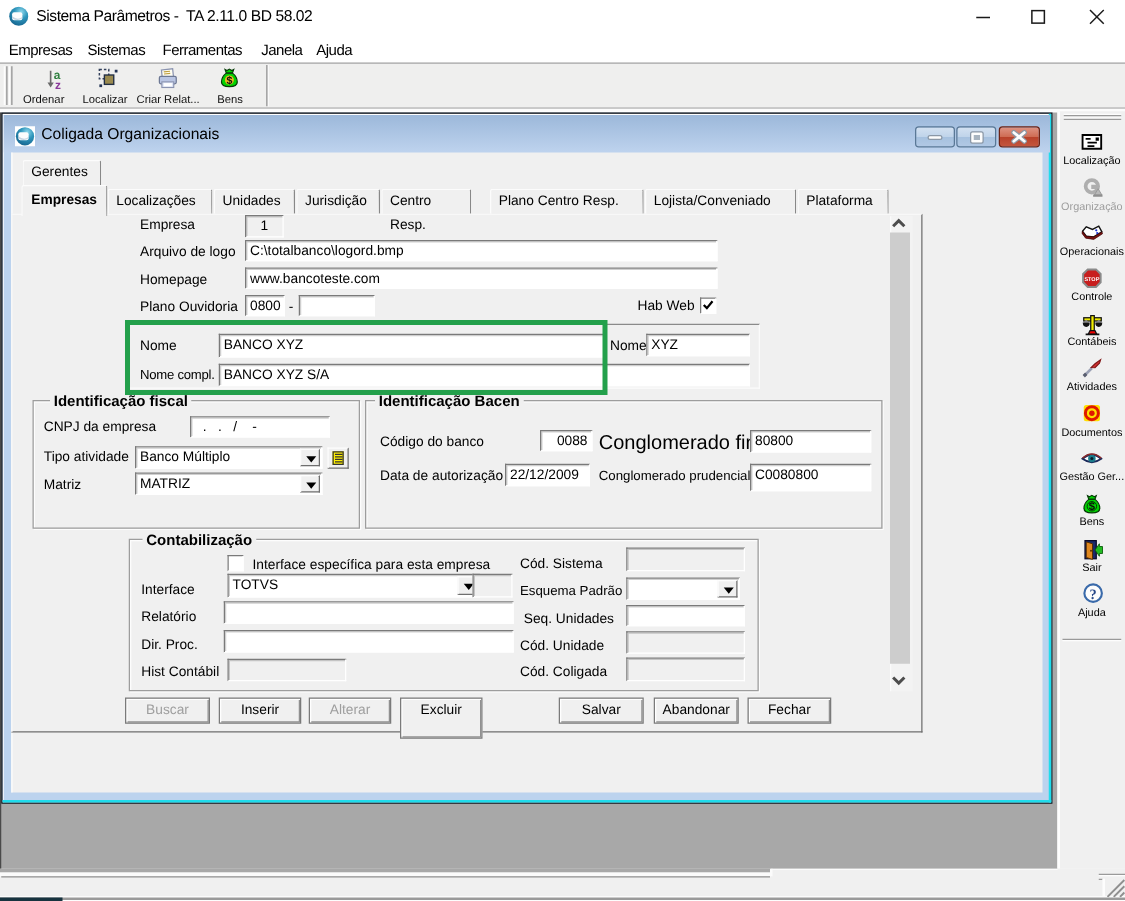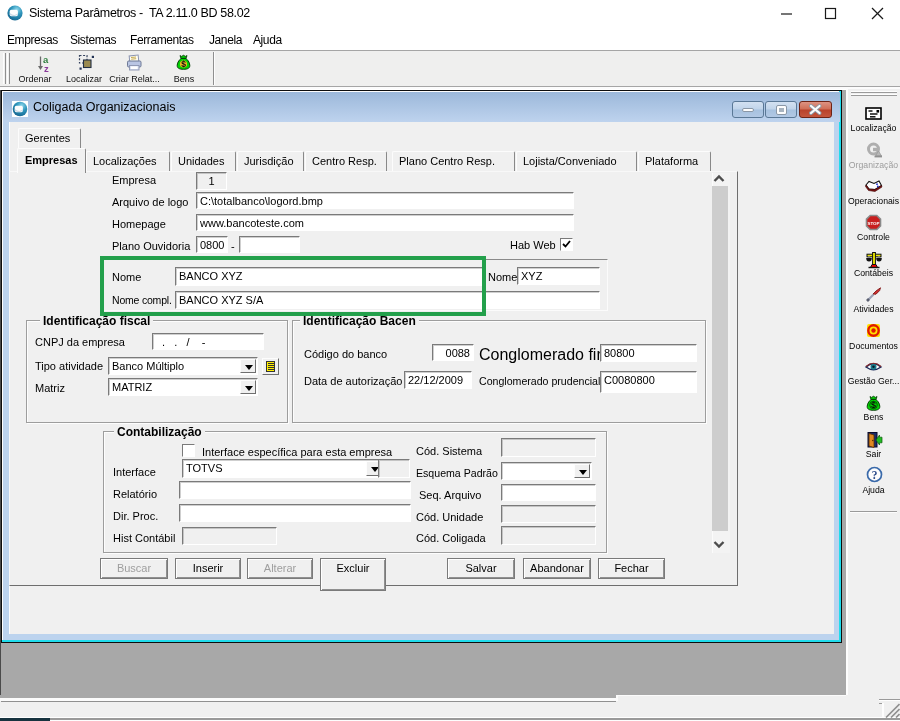--- a/index.html
+++ b/index.html
@@ -158,21 +158,21 @@
 
  <div class="a" style="left:7px;top:31px;width:825px;height:512px;background:#f0f0f0;border-left:1px solid #fdfdfd"></div>
 </div>
 
 <div class="a" style="left:9px;top:171px;width:729px;height:415px;background:#f0f0f0;
   border:1px solid;border-color:#f8f8f8 #6e6e6e #6e6e6e #f8f8f8"></div>
 <div class="tab" style="left:18px;top:128px;width:63px;height:20px;line-height:19px">Gerentes</div>
 <div class="tab" style="left:86px;top:151px;width:84px;height:20px;line-height:19px">Localizações</div>
 <div class="tab" style="left:171px;top:151px;width:65px;height:20px;line-height:19px">Unidades</div>
 <div class="tab" style="left:237px;top:151px;width:67px;height:20px;line-height:19px">Jurisdição</div>
-<div class="tab" style="left:305px;top:151px;width:82px;height:20px;line-height:19px">Centro Resp.</div>
+<div class="tab" style="left:305px;top:151px;width:72px;height:20px;line-height:19px">Centro Resp.</div>
 <div class="tab" style="left:392px;top:151px;width:123px;height:20px;line-height:19px">Plano Centro Resp.</div>
 <div class="tab" style="left:516px;top:151px;width:121px;height:20px;line-height:19px">Lojista/Conveniado</div>
 <div class="tab" style="left:638px;top:151px;width:73px;height:20px;line-height:19px">Plataforma</div>
 <div class="tab" style="left:17px;top:148px;width:69px;height:25px;line-height:23px;font-weight:bold;border-bottom:0;padding-left:7px">Empresas</div>
 
 <div class="a" style="left:712px;top:173px;width:18px;height:380px;background:#f3f3f3;border-left:1px solid #fbfbfb"></div>
 <div class="a" style="left:712px;top:186px;width:16px;height:345px;background:#cdcdcd"></div>
 <svg class="a" style="left:712px;top:174px" width="14" height="9" viewBox="0 0 14 9">
  <polyline points="2.5,7 7,2.5 11.5,7" fill="none" stroke="#4d4d4d" stroke-width="2.4"></polyline>
 </svg>
@@ -244,21 +244,21 @@
 <div class="lbl" style="left:113px;top:510px">Dir. Proc.</div>
 <div class="inp" style="left:179px;top:504px;width:232px;height:18px"></div>
 <div class="lbl" style="left:113px;top:532px">Hist Contábil</div>
 <div class="inp dis" style="left:182px;top:527px;width:95px;height:18px"></div>
 <div class="lbl" style="left:416px;top:445px">Cód. Sistema</div>
 <div class="inp dis" style="left:501px;top:438px;width:95px;height:19px"></div>
 <div class="lbl" style="left:416px;top:467px;font-size:10.6px">Esquema Padrão</div>
 <div class="cbo" style="left:501px;top:462px;width:91px;height:18px">
     <span class="carr"></span>
   </div>
-<div class="lbl" style="left:419px;top:489px">Seq. Arquivo</div>
+<div class="lbl" style="left:419px;top:489px">Seq. Unidades</div>
 <div class="inp" style="left:501px;top:484px;width:95px;height:17px"></div>
 <div class="lbl" style="left:416px;top:511px">Cód. Unidade</div>
 <div class="inp dis" style="left:501px;top:505px;width:95px;height:18px"></div>
 <div class="lbl" style="left:416px;top:532px">Cód. Coligada</div>
 <div class="inp dis" style="left:501px;top:526px;width:95px;height:19px"></div>
 
 <div class="btn off" style="left:100px;top:558px;width:68px;height:21px">Buscar</div>
 <div class="btn" style="left:175px;top:558px;width:66px;height:21px">Inserir</div>
 <div class="btn off" style="left:247px;top:558px;width:66px;height:21px">Alterar</div>
 <div class="btn" style="left:320px;top:558px;width:66px;height:33px">Excluir</div>

